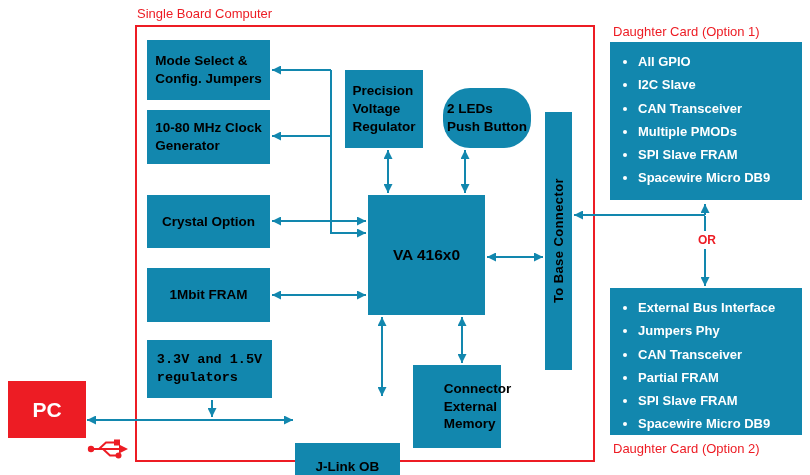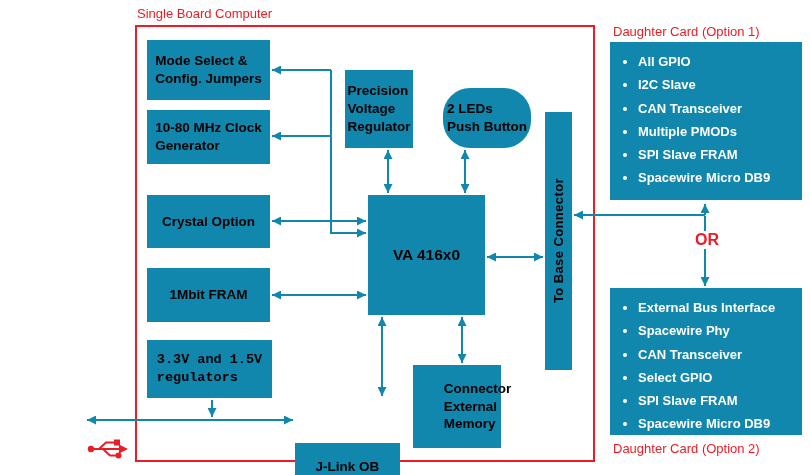--- a/index.html
+++ b/index.html
@@ -29,52 +29,55 @@
   }
   .usb { position:absolute; left:86px; top:436px; width:48px; height:26px; }
   .dc-box { position:absolute; background:var(--teal); color:#fff; }
   .dc-box ul { margin:0; padding:12px 20px 6px 28px; list-style:disc; }
   .dc-box li { font-size:13px; font-weight:700; margin-bottom:7px; line-height:1.25; }
   .wires { position:absolute; left:0; top:0; pointer-events:none; }
   .wires path { stroke:var(--teal); stroke-width:2; fill:none; }
   .wires marker path { fill:var(--teal); stroke:none; }
   .or-label {
     position:absolute; left:691px; top:231px; width:32px; height:18px;
-    background:#fff; color:var(--red); font-weight:700; font-size:16px;
+    background:#fff; color:var(--red); font-weight:700; font-size:12px;
     text-align:center; line-height:18px;
   }
 </style>
 </head>
 <body>
 
 <div class="canvas">
 
   <div class="sbc-border"></div>
 
+  <div class="pc-box">
+    <span>PC</span>
+  </div>
   <div class="usb">
     <svg width="48" height="26" viewBox="0 0 48 26">
       <circle cx="5" cy="13" r="3.2" fill="var(--red)"></circle>
       <path d="M5,13 H34" stroke="var(--red)" stroke-width="2" fill="none"></path>
       <path d="M42,13 l-9,-4.5 v9 z" fill="var(--red)"></path>
       <path d="M13,13 L20,6.5 H28" stroke="var(--red)" stroke-width="2" fill="none"></path>
       <rect x="28" y="3.5" width="6" height="6" fill="var(--red)"></rect>
       <path d="M17,13 L24,19.5 H30" stroke="var(--red)" stroke-width="2" fill="none"></path>
       <circle cx="32.5" cy="19.5" r="3" fill="var(--red)"></circle>
     </svg>
   </div>
 
   <div class="block" style="left:147px;top:40px;width:123px;height:60px;">Mode Select &amp;
 Config. Jumpers</div>
   <div class="block" style="left:147px;top:110px;width:123px;height:54px;">10-80 MHz Clock
 Generator</div>
   <div class="block" style="left:147px;top:195px;width:123px;height:53px;">Crystal Option</div>
   <div class="block" style="left:147px;top:268px;width:123px;height:54px;">1Mbit FRAM</div>
   <div class="block" style="left:147px;top:340px;width:125px;height:58px;font-family:Liberation Mono, monospace;">3.3V and 1.5V
 regulators</div>
-  <div class="block" style="left:345px;top:70px;width:68px;height:78px;">Precision
+  <div class="block" style="left:345px;top:70px;width:78px;height:78px;">Precision
 Voltage
 Regulator</div>
   <div class="block" style="left:443px;top:88px;width:88px;height:60px;border-radius:27px;">2 LEDs
 Push Button</div>
   <div class="block chip" style="left:368px;top:195px;width:117px;height:120px;">VA 416x0</div>
   <div class="block" style="left:413px;top:365px;width:88px;height:83px;padding-left:41px;">Connector
 External
 Memory</div>
   <div class="block" style="left:295px;top:398px;width:105px;height:47px;margin-top:45px;">J-Link OB</div>
   <div class="block" style="left:545px;top:112px;width:27px;height:258px;">
@@ -87,23 +90,23 @@
       <li>I2C Slave</li>
       <li>CAN Transceiver</li>
       <li>Multiple PMODs</li>
       <li>SPI Slave FRAM</li>
       <li>Spacewire Micro DB9</li>
     </ul>
   </div>
   <div class="dc-box" style="left:610px;top:288px;width:192px;height:147px;">
     <ul>
       <li>External Bus Interface</li>
-      <li>Spacewire Phy</li>
+      <li>Jumpers Phy</li>
       <li>CAN Transceiver</li>
-      <li>Select GPIO</li>
+      <li>Partial FRAM</li>
       <li>SPI Slave FRAM</li>
       <li>Spacewire Micro DB9</li>
     </ul>
   </div>
 
   <svg class="wires" width="810" height="475">
     <defs>
       <marker id="ah" viewBox="0 0 10 10" refX="10" refY="5" markerWidth="9" markerHeight="9" markerUnits="userSpaceOnUse" orient="auto-start-reverse">
         <path d="M0,0 L10,5 L0,10 z"></path>
       </marker>

